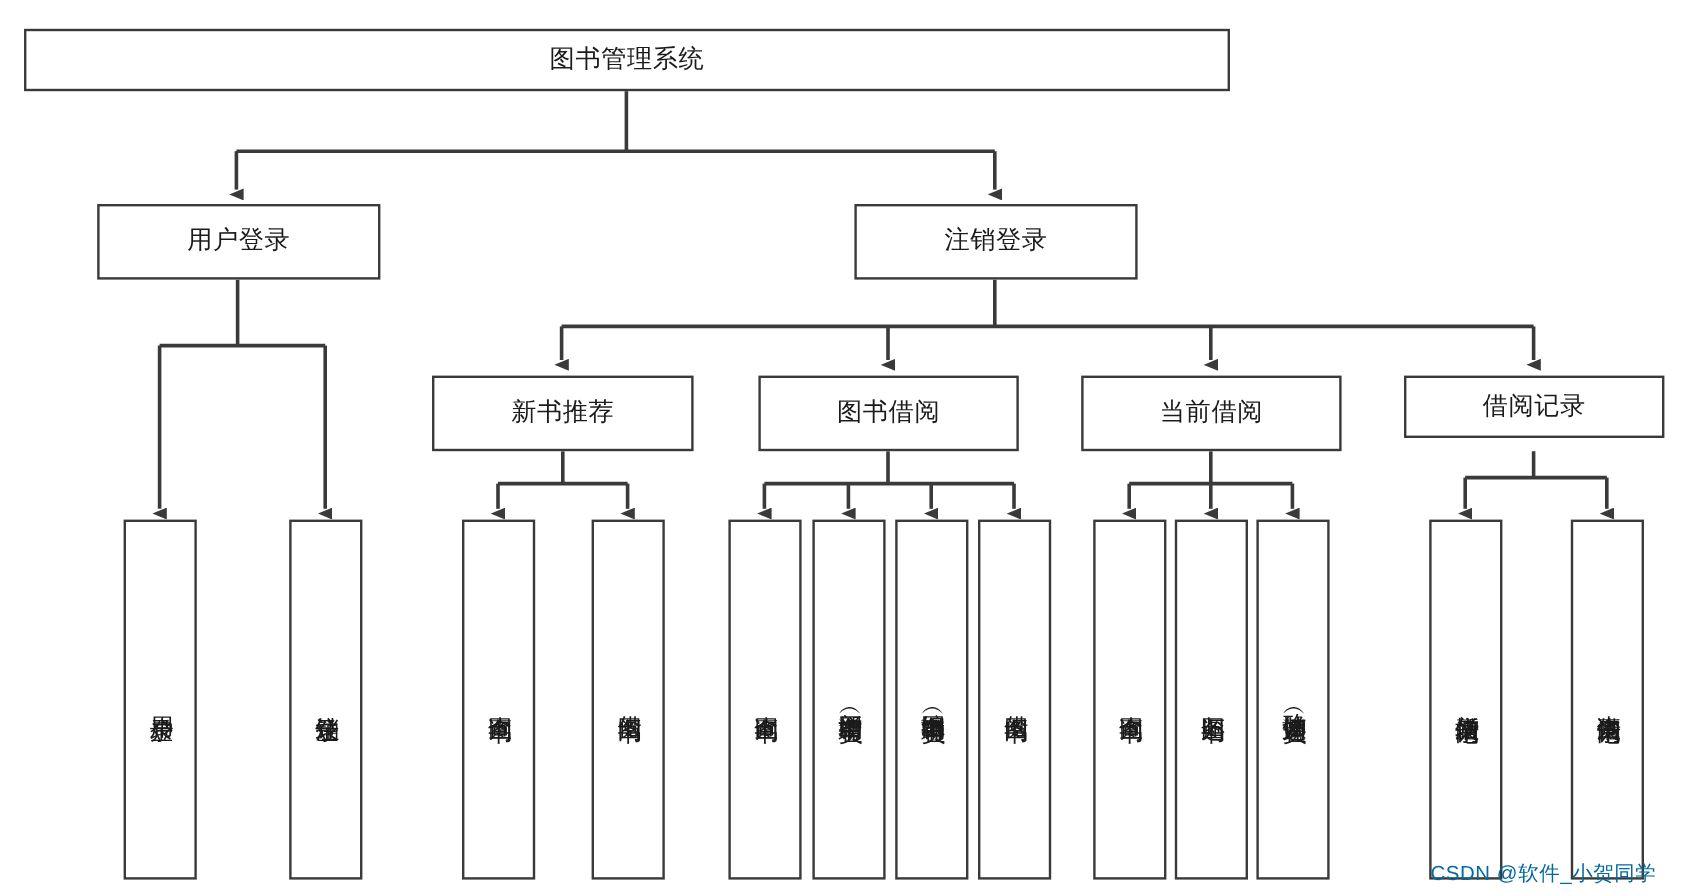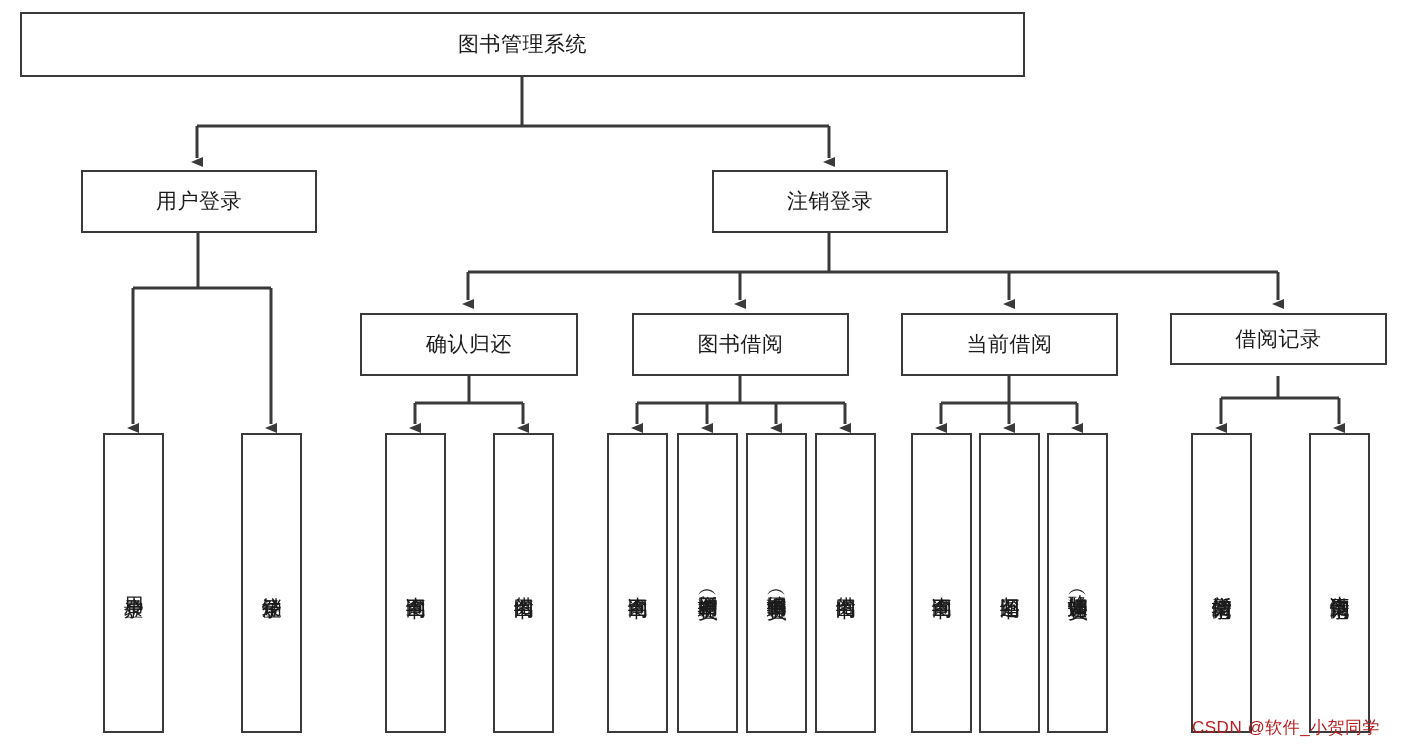--- a/index.html
+++ b/index.html
@@ -56,21 +56,21 @@
     text-orientation: upright;
     font-size: 20px;
     line-height: 1.08;
     letter-spacing: 1px;
     white-space: nowrap;
     max-height: 268px;
   }
   .watermark {
     position: absolute;
     font-size: 17px;
-    color: #b91c1c;
+    color: #0369a1;
     white-space: nowrap;
     letter-spacing: 0.5px;
   }
 </style>
 </head>
 <body>
 
 <div id="canvas">
 
   <svg class="connectors" viewBox="0 0 1405 747" xmlns="http://www.w3.org/2000/svg">
@@ -116,34 +116,34 @@
       <path d="M1009,403 L1009,424" marker-end="url(#arrow)"></path>
       <path d="M1077,403 L1077,424" marker-end="url(#arrow)"></path>
 
       <path d="M1278,376 L1278,398"></path>
       <path d="M1221,398 L1339,398"></path>
       <path d="M1221,398 L1221,424" marker-end="url(#arrow)"></path>
       <path d="M1339,398 L1339,424" marker-end="url(#arrow)"></path>
     </g>
   </svg>
 
-  <div class="node horiz" style="left:20px; top:12px; width:1005px; height:65px;">
+  <div class="node horiz" style="left:20px; top:24px; width:1005px; height:52px;">
     <span class="label">图书管理系统</span>
   </div>
 
   <div class="node horiz" style="left:81px; top:170px; width:236px; height:63px;">
     <span class="label">用户登录</span>
   </div>
 
   <div class="node horiz" style="left:712px; top:170px; width:236px; height:63px;">
     <span class="label">注销登录</span>
   </div>
 
   <div class="node horiz" style="left:360px; top:313px; width:218px; height:63px;">
-    <span class="label">确认归还</span>
+    <span class="label">新书推荐</span>
   </div>
 
   <div class="node horiz" style="left:901px; top:313px; width:217px; height:63px;">
     <span class="label">当前借阅</span>
   </div>
 
   <div class="node horiz" style="left:632px; top:313px; width:217px; height:63px;">
     <span class="label">图书借阅</span>
   </div>
 

